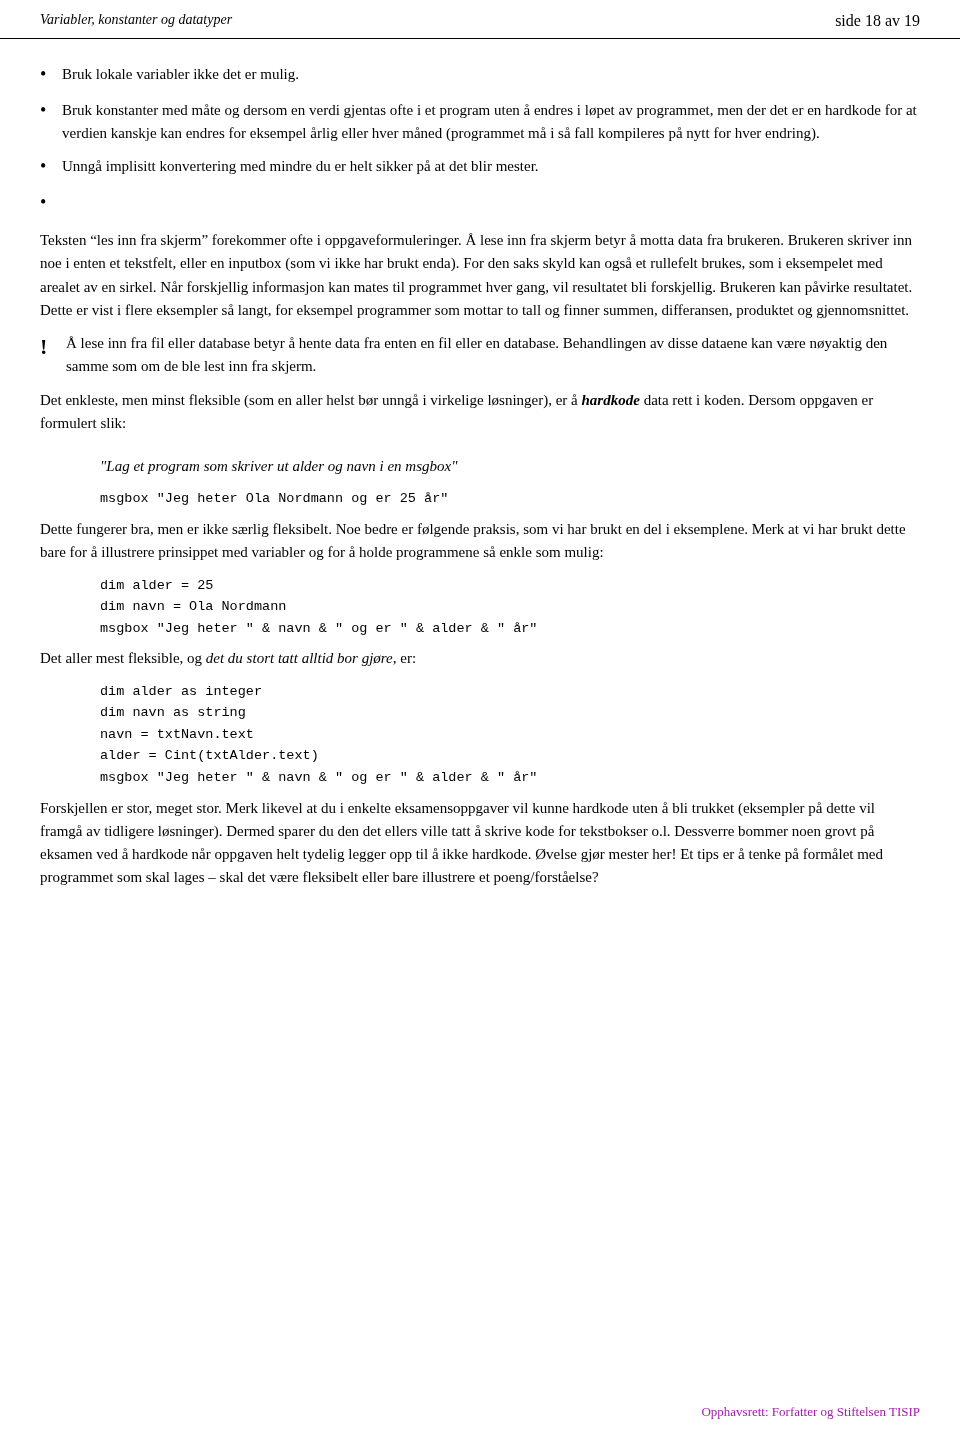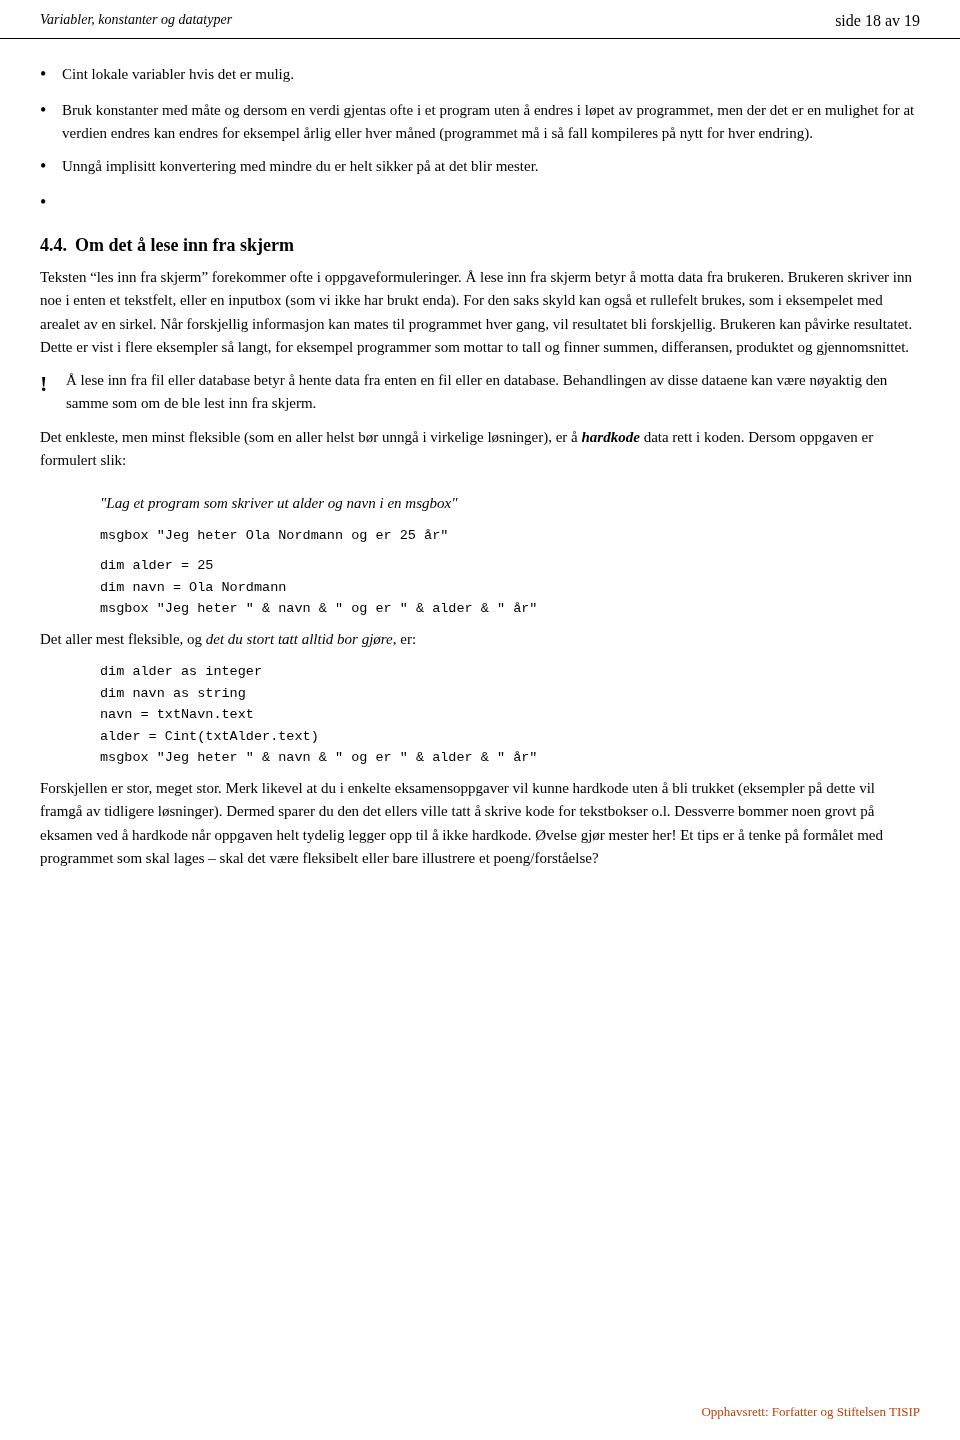--- a/index.html
+++ b/index.html
@@ -78,72 +78,69 @@
       min-width: 26px;
       margin-top: -2px;
     }
     .italic { font-style: italic; margin-top: 20px; }
     .bold { font-weight: bold; }
     .page-footer {
       position: absolute;
       bottom: 20px;
       right: 40px;
       font-size: 13px;
-      color: #c2410c;
+      color: #a21caf;
     }
   </style>
 </head>
 <body>
 
 <div class="page-header">
   <span class="page-header-title">Variabler, konstanter og datatyper</span>
   <span class="page-header-num">side 18 av 19</span>
 </div>
 
 <div class="content">
 
   <ul class="bullet-list">
     <li>
       <span class="bullet-dot">•</span>
-      <span>Cint lokale variabler hvis det er mulig.</span>
+      <span>Bruk lokale variabler ikke det er mulig.</span>
     </li>
     <li>
       <span class="bullet-dot">•</span>
-      <span>Bruk konstanter med måte og dersom en verdi gjentas ofte i et program uten å endres i løpet av programmet, men der det er en mulighet for at verdien endres kan endres for eksempel årlig eller hver måned (programmet må i så fall kompileres på nytt for hver endring).</span>
+      <span>Bruk konstanter med måte og dersom en verdi gjentas ofte i et program uten å endres i løpet av programmet, men der det er en hardkode for at verdien kanskje kan endres for eksempel årlig eller hver måned (programmet må i så fall kompileres på nytt for hver endring).</span>
     </li>
     <li>
       <span class="bullet-dot">•</span>
       <span>Unngå implisitt konvertering med mindre du er helt sikker på at det blir mester.</span>
     </li>
     <li>
       <span class="bullet-dot">•</span>
     </li>
   </ul>
 
-  <div style="display:flex; gap:8px; margin:18px 0 10px 0;">
-    <span class="section-num bold">4.4.</span>
-    <span class="section-heading" style="margin:0;">Om det å lese inn fra skjerm</span>
-  </div>
 
   <p>Teksten “les inn fra skjerm” forekommer ofte i oppgaveformuleringer. Å lese inn fra skjerm betyr å motta data fra brukeren. Brukeren skriver inn noe i enten et tekstfelt, eller en inputbox (som vi ikke har brukt enda). For den saks skyld kan også et rullefelt brukes, som i eksempelet med arealet av en sirkel. Når forskjellig informasjon kan mates til programmet hver gang, vil resultatet bli forskjellig. Brukeren kan påvirke resultatet. Dette er vist i flere eksempler så langt, for eksempel programmer som mottar to tall og finner summen, differansen, produktet og gjennomsnittet.</p>
 
   <div class="note-box">
     <span class="note-icon bold">!</span>
     <span>Å lese inn fra fil eller database betyr å hente data fra enten en fil eller en database. Behandlingen av disse dataene kan være nøyaktig den samme som om de ble lest inn fra skjerm.</span>
   </div>
 
   <p>
     <span>Det enkleste, men minst fleksible (som en aller helst bør unngå i virkelige løsninger), er å </span><span class="italic bold">hardkode</span><span> data rett i koden. Dersom oppgaven er formulert slik:</span>
   </p>
 
   <p class="italic" style="margin-left: 60px; margin-bottom: 10px;">"Lag et program som skriver ut alder og navn i en msgbox"</p>
 
 
   <div class="code-block">msgbox "Jeg heter Ola Nordmann og er 25 år"</div>
 
+  <p>Dette fungerer bra, men er ikke særlig fleksibelt. Noe bedre er følgende praksis, som vi har brukt en del i eksemplene. Merk at vi har brukt dette bare for å illustrere prinsippet med variabler og for å holde programmene så enkle som mulig:</p>
 
   <div class="code-block">dim alder = 25
 dim navn = Ola Nordmann
 msgbox "Jeg heter " &amp; navn &amp; " og er " &amp; alder &amp; " år"</div>
 
   <p>
     <span>Det aller mest fleksible, og </span><span class="italic">det du stort tatt alltid bor gjøre</span><span>, er:</span>
   </p>
 
   <div class="code-block">dim alder as integer

